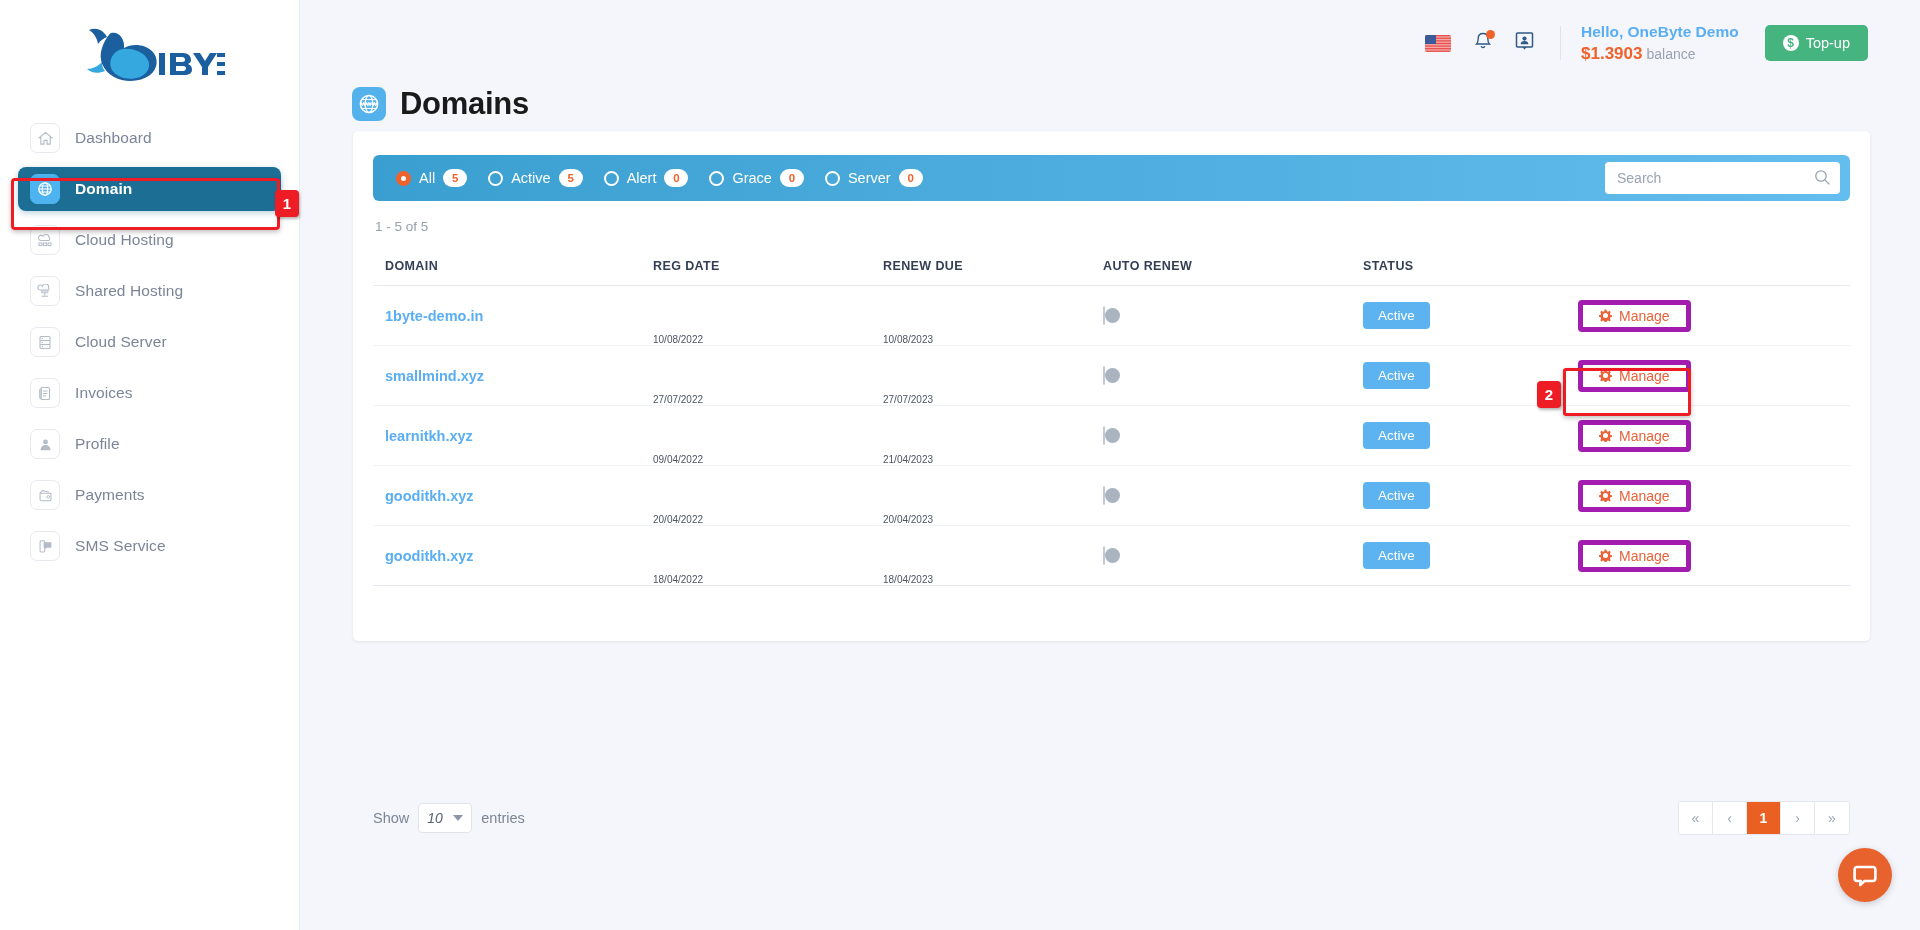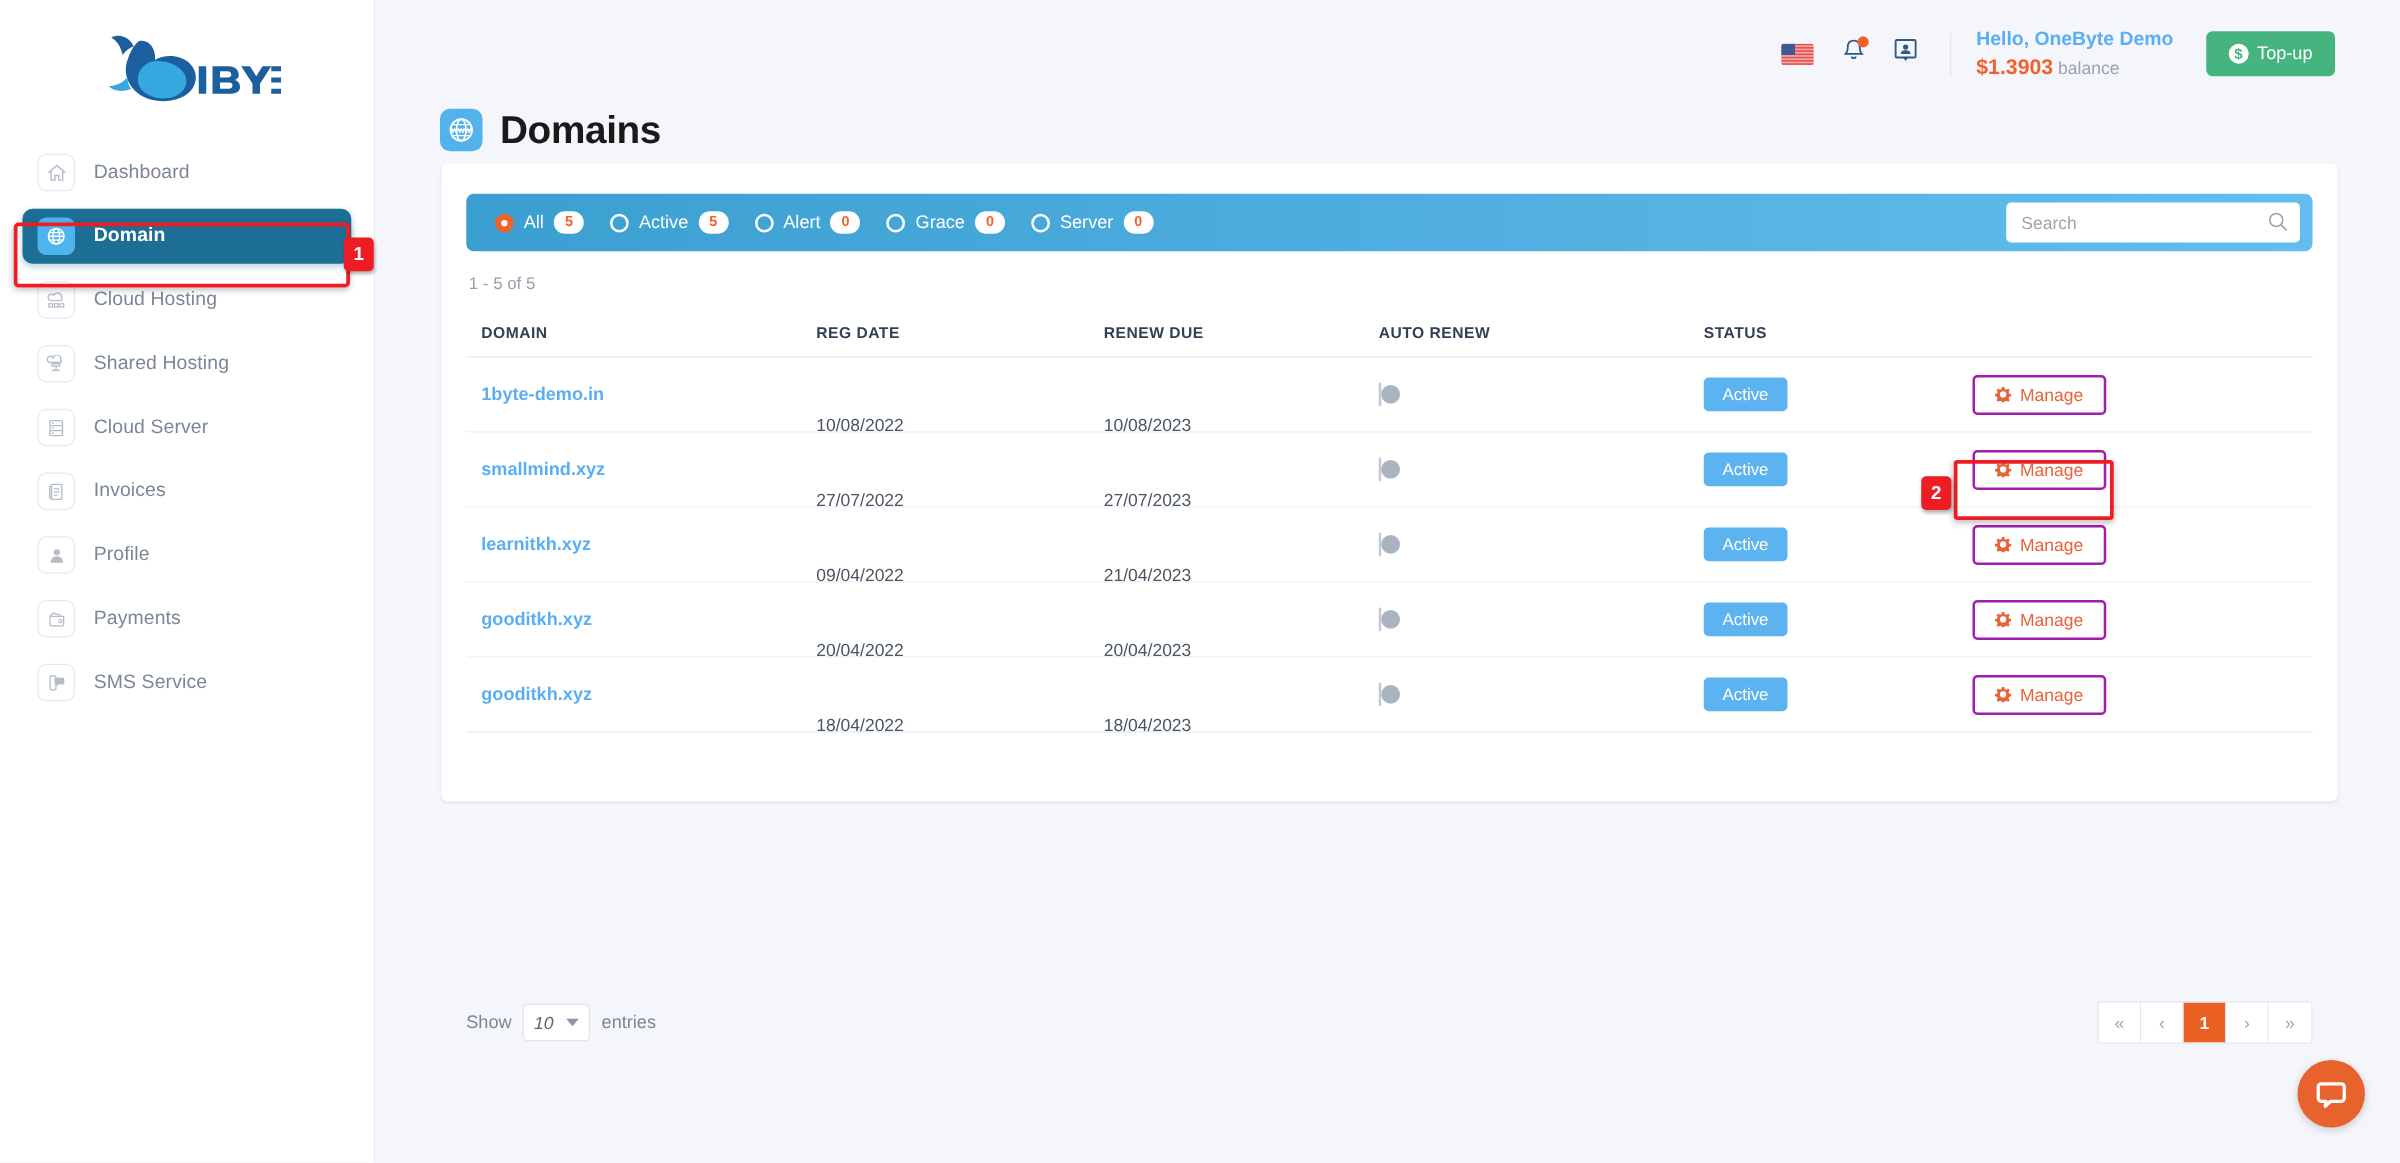--- a/index.html
+++ b/index.html
@@ -232,42 +232,42 @@
   .c-renew  { width: 260px; }
   .c-status { width: 215px; }
   .c-action { flex: 1; }
   .th {
     font-size: 12.5px; font-weight: bold; color: #323f55;
     letter-spacing: .4px;
   }
   .domain-link {
     color: #5aaef2; font-size: 14.5px; font-weight: bold; cursor: pointer;
   }
-  .cell-date { font-size: 14px; color: #4b5563; margin-top: 48px; }
+  .cell-date { font-size: 10px; color: #4b5563; margin-top: 48px; }
   .toggle {
     width: 34px; height: 17px; border-radius: 10px;
     border: 1px solid #c2c9d4; background: #fff;
     position: relative; cursor: pointer;
   }
   .toggle .knob {
     position: absolute; left: 1px; top: 1px;
     width: 15px; height: 15px; border-radius: 50%;
     background: #aab3c0;
   }
   .badge-active {
     display: inline-flex; align-items: center; justify-content: center;
     background: #5cb3f0; color: #fff;
     font-size: 13.5px;
     border-radius: 4px;
     height: 27px; padding: 0 15px;
     cursor: pointer;
   }
   .manage-btn {
     display: inline-flex; align-items: center; justify-content: center;
-    border: 2px solid #a21caf; background: #fff;
+    border: 5px solid #a21caf; background: #fff;
     color: #e8623a;
     border-radius: 4px;
     height: 32px; padding: 0 16px;
     font-size: 14px;
     cursor: pointer;
     font-family: "Liberation Sans", sans-serif;
   }
   .manage-btn .gear { margin-right: 7px; display: flex; }
 
   

